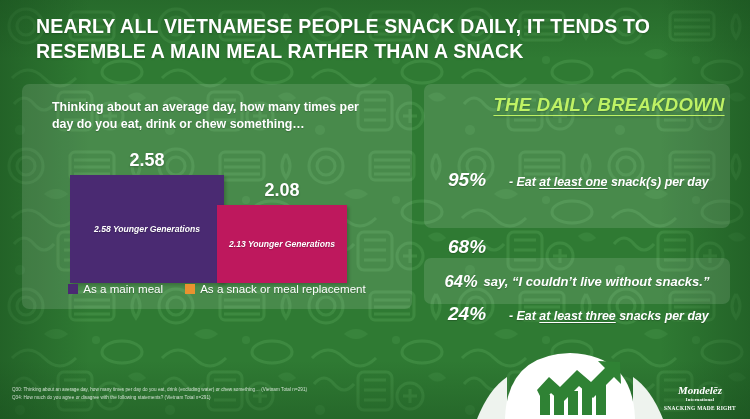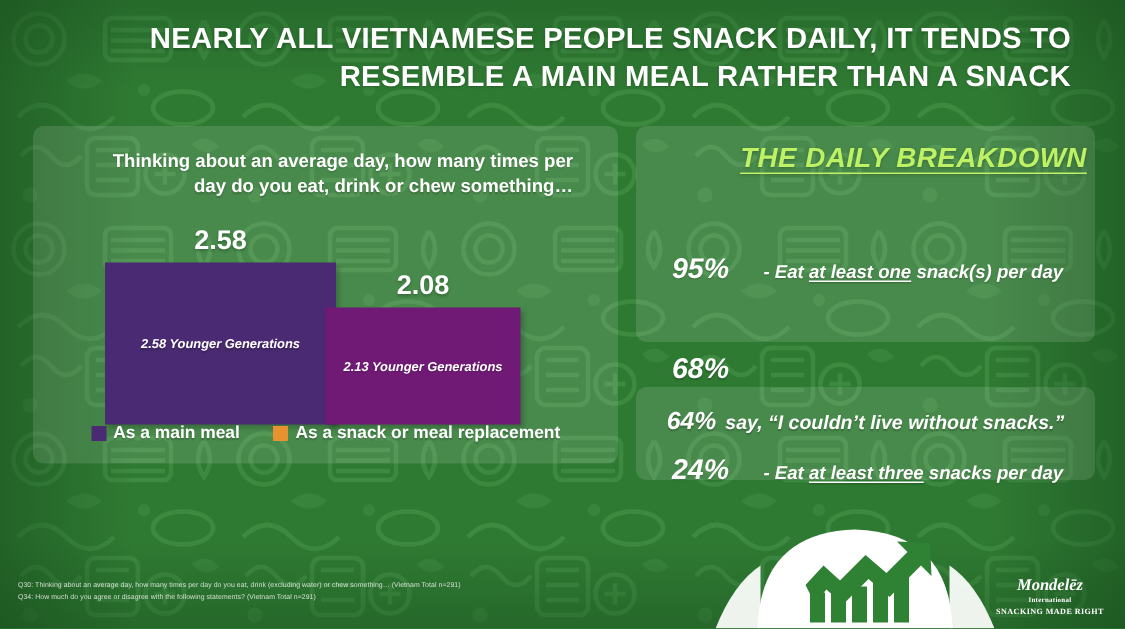--- a/index.html
+++ b/index.html
@@ -27,78 +27,78 @@
       linear-gradient(180deg, rgba(20,70,25,.30) 0%, rgba(20,70,25,0) 14%,
                       rgba(20,70,25,0) 86%, rgba(20,70,25,.35) 100%);
     pointer-events:none;
   }
 
   #root { position:relative; z-index:2; width:750px; height:419px; }
 
   
   #headline {
     position:absolute; left:0; top:14px; width:750px;
-    text-align:right;
+    text-align:left;
     color:#ffffff;
     font-size:19.5px;
     font-weight:bold;
     line-height:1.26;
     letter-spacing:.2px;
     padding:0 36px;
     text-shadow:0 1px 2px rgba(0,0,0,.22);
   }
 
   
   .panel {
     position:absolute;
     background:rgba(255,255,255,.12);
     border-radius:7px;
   }
   #chart-panel { left:22px;  top:84px;  width:390px; height:225px; }
   #breakdown-panel { left:424px; top:84px; width:306px; height:144px; }
-  #quote-panel { left:424px; top:258px; width:306px; height:62px; }
+  #quote-panel { left:424px; top:258px; width:306px; height:46px; }
 
   
   #chart-question {
     position:absolute; left:30px; top:15px; width:330px;
-    text-align:right; color:#ffffff;
+    text-align:left; color:#ffffff;
     font-size:12.4px; font-weight:bold; line-height:1.35;
     text-shadow:0 1px 1px rgba(0,0,0,.2);
   }
   .bar-group { position:absolute; }
   #bar-group-main   { left:48px;  top:66px;  width:154px; }
   #bar-group-snack  { left:195px; top:96px;  width:130px; }
 
   .bar-value {
     text-align:center; color:#ffffff;
     font-size:18px; font-weight:bold;
     margin-bottom:4px;
     text-shadow:0 1px 2px rgba(0,0,0,.25);
   }
   .bar {
     position:relative;
     display:flex; align-items:center; justify-content:center;
     box-shadow:2px 2px 3px rgba(0,0,0,.20);
   }
   #bar-main  { height:108px; background:#4A2A72; }
-  #bar-snack { height:78px;  background:#701a75; }
+  #bar-snack { height:78px;  background:#be185d; }
   .bar-inner-label {
     color:#ffffff; font-size:8.6px; font-style:italic; font-weight:bold;
     text-align:center; padding:0 4px;
     text-shadow:0 1px 1px rgba(0,0,0,.25);
   }
 
   #legend {
     position:absolute; left:0; top:198px; width:390px;
     display:flex; justify-content:center; align-items:center; gap:22px;
   }
   .legend-item { display:flex; align-items:center; gap:5px; }
   .legend-swatch { width:10px; height:10px; display:block; }
   .legend-label {
-    color:#ffffff; font-size:11.6px; font-weight:bold;
+    color:#ffffff; font-size:11.6px; font-weight:normal;
     text-shadow:0 1px 1px rgba(0,0,0,.2);
   }
 
   
   #breakdown-title {
     position:absolute; left:0; top:10px; width:370px;
     text-align:center; color:#bef264;
     font-size:18.5px; font-weight:bold; font-style:italic;
     letter-spacing:.3px;
     text-decoration:underline;

